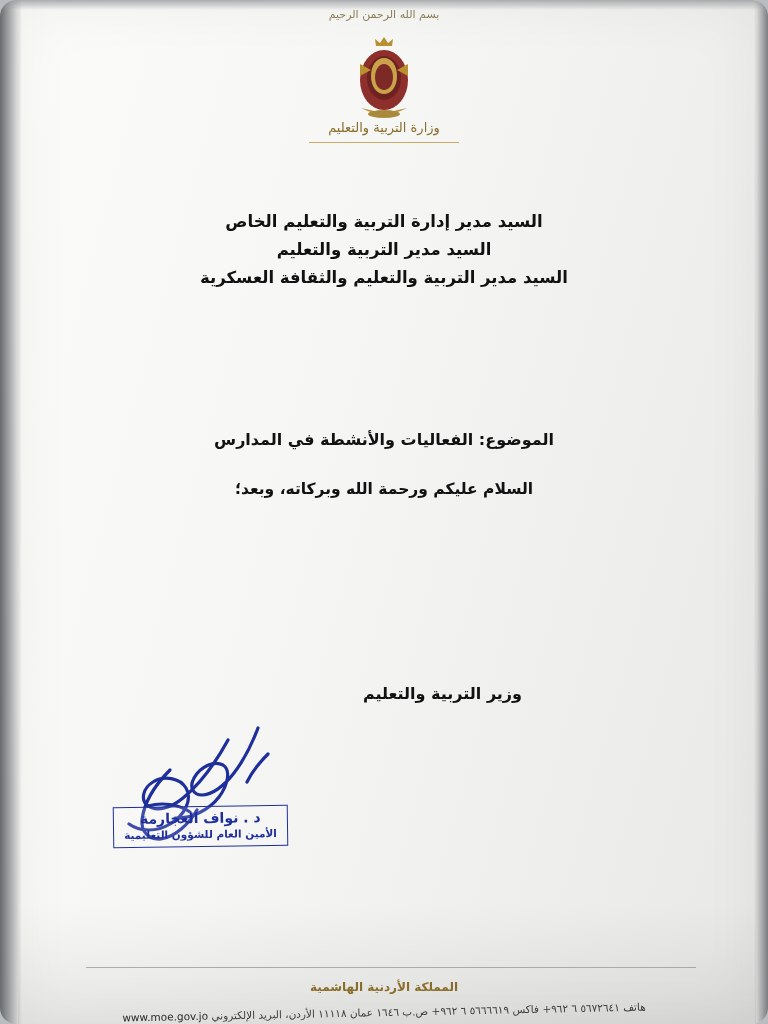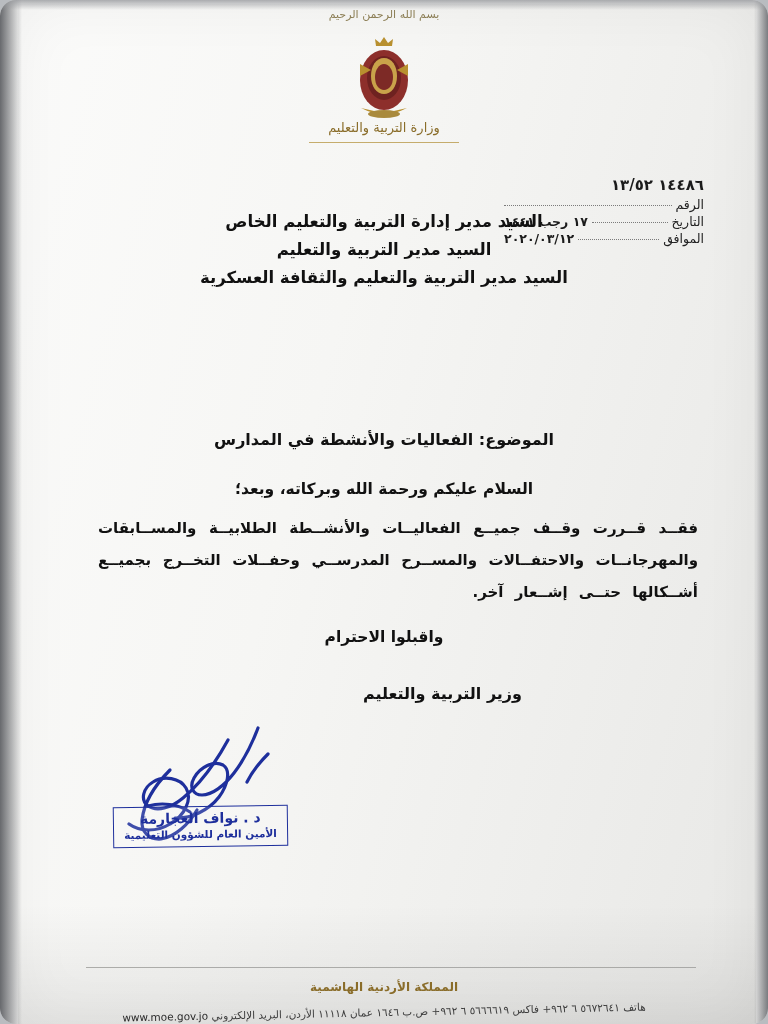--- a/index.html
+++ b/index.html
@@ -265,54 +265,35 @@
       <path d="M61 30 L50 36 L61 42 Z" fill="#b8902f"></path>
 
       <path d="M14 74 q23 12 46 0 q-23 7 -46 0 z" fill="#b8902f"></path>
       <ellipse cx="37" cy="80" rx="16" ry="4" fill="#a98a3d"></ellipse>
     </svg>
   </div>
 
   <div class="ministry-name">وزارة التربية والتعليم</div>
   <div class="gold-rule"></div>
 
-  <div class="ref-block">
-    <div class="ref-number">١٤٤٨٦ ١٣/٥٢</div>
-    <div class="ref-row">
-      <span class="ref-label">الرقم</span>
-      <span class="ref-dots"></span>
-    </div>
-    <div class="ref-row">
-      <span class="ref-label">التاريخ</span>
-      <span class="ref-dots"></span>
-      <span class="ref-value">١٧ رجب ١٤٤١</span>
-    </div>
-    <div class="ref-row">
-      <span class="ref-label">الموافق</span>
-      <span class="ref-dots"></span>
-      <span class="ref-value">٢٠٢٠/٠٣/١٢</span>
-    </div>
-  </div>
 
   <div class="addressees">
     <div>السيد مدير إدارة التربية والتعليم الخاص</div>
     <div>السيد مدير التربية والتعليم</div>
     <div>السيد مدير التربية والتعليم والثقافة العسكرية</div>
   </div>
 
   <div class="subject">
     <span>الموضوع:</span>
     <span>الفعاليات والأنشطة في المدارس</span>
   </div>
 
   <div class="greeting">السلام عليكم ورحمة الله وبركاته، وبعد؛</div>
 
-  <div class="body-text">فقــد قــررت وقــف جميــع الفعاليــات والأنشــطة الطلابيــة والمســابقات والمهرجانــات والاحتفــالات والمســرح المدرســي وحفــلات التخــرج بجميــع أشــكالها حتــى إشــعار آخر.</div>
-
-  <div class="closing">واقبلوا الاحترام</div>
+
 
   <div class="signer-title">وزير التربية والتعليم</div>
 
   <div class="signature">
     <svg viewBox="0 0 190 150" width="190" height="150" aria-hidden="true">
       <g fill="none" stroke="#1e2f9c" stroke-width="3.2" stroke-linecap="round" stroke-linejoin="round">
         <path d="M150 18 c-6 16 -14 32 -24 45 c-10 13 -22 22 -32 22 c-9 0 -13 -8 -8 -17 c6 -11 20 -18 29 -13 c8 5 5 20 -4 32 c-10 13 -28 22 -44 21"></path>
         <path d="M120 30 c-12 22 -28 44 -45 58 c-12 10 -26 14 -35 8 c-8 -6 -5 -18 5 -24 c11 -7 27 -4 33 6 c7 12 -2 28 -16 36 c-13 8 -30 8 -41 0"></path>
         <path d="M62 60 c-14 14 -26 32 -28 50 c-1 12 7 20 19 19 c14 -2 28 -15 36 -29"></path>
         <path d="M40 96 c14 -4 30 -2 42 6"></path>

